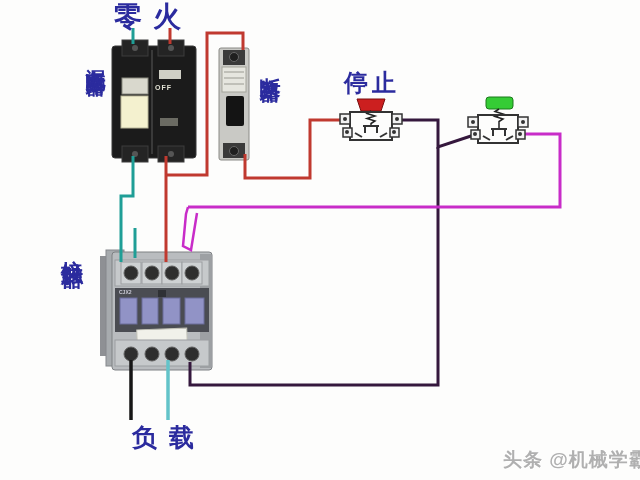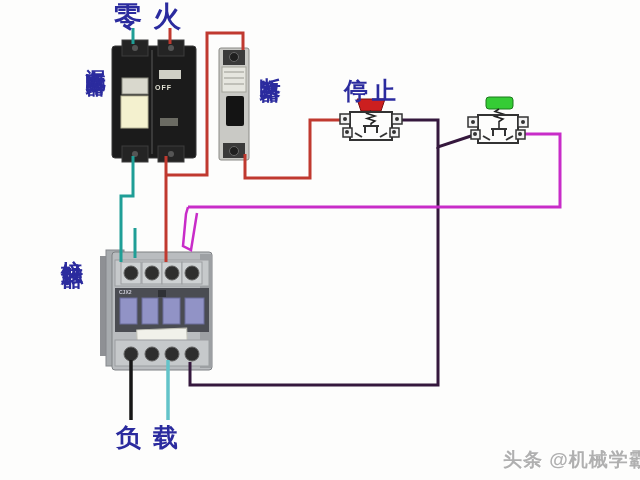--- a/index.html
+++ b/index.html
@@ -11,21 +11,21 @@
   .hlabel, .vlabel {
     position:absolute; color:#2b2b9e; font-weight:bold;
     font-family:"Liberation Sans", sans-serif; line-height:1.05;
     white-space:nowrap;
   }
   .vlabel { writing-mode:vertical-rl; text-orientation:upright; letter-spacing:2px; }
   .lbl-topline { font-size:28px; letter-spacing:0; }
   .lbl-leakage { font-size:20px; }
   .lbl-mcb { font-size:21px; }
   .lbl-contactor { font-size:22px; letter-spacing:4px; }
-  .lbl-stop, .lbl-start { font-size:24px; letter-spacing:4px;margin-top:8px; }
+  .lbl-stop, .lbl-start { font-size:24px; letter-spacing:4px; }
   .lbl-load { font-size:25px; letter-spacing:12px; }
   .watermark {
     position:absolute; left:503px; top:447px;
     color:#b0b0b0; font-weight:bold; font-size:19px; letter-spacing:1px;
     text-shadow:0 1px 0 #ffffff, 1px 0 0 #ffffff;
     font-family:"Liberation Sans", sans-serif; white-space:nowrap;
   }
   .tiny-device-text {
     position:absolute; font-family:"Liberation Sans", sans-serif; font-weight:bold;
   }
@@ -154,19 +154,19 @@
 
   <div class="vlabel lbl-leakage" style="left:85px; top:53px;">漏电断路器</div>
 
   <div class="vlabel lbl-mcb" style="left:259px; top:61px;">断路器</div>
 
   <span class="hlabel lbl-stop" style="left:344px; top:70px;">停止</span>
 
 
   <div class="vlabel lbl-contactor" style="left:61px; top:243px;">接触器</div>
 
-  <span class="hlabel lbl-load" style="left:116px; top:424px;">负载</span>
+  <span class="hlabel lbl-load" style="left:132px; top:424px;">负载</span>
 
   <span class="tiny-device-text txt-off">OFF</span>
   <span class="tiny-device-text txt-model">CJX2</span>
 
   <span class="watermark">头条 @机械学霸</span>
 </div>
 
 </body></html>

